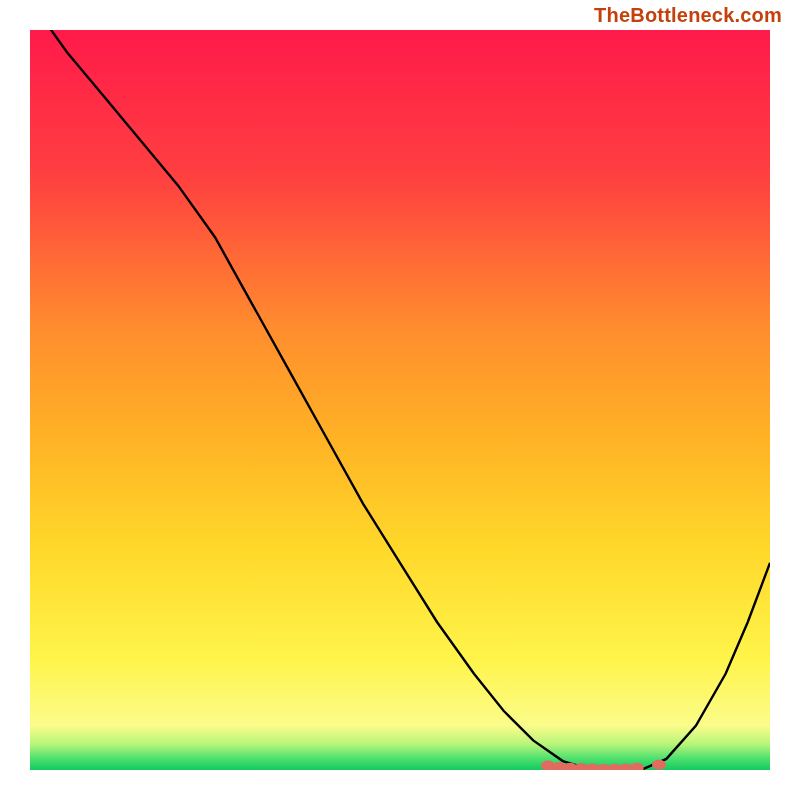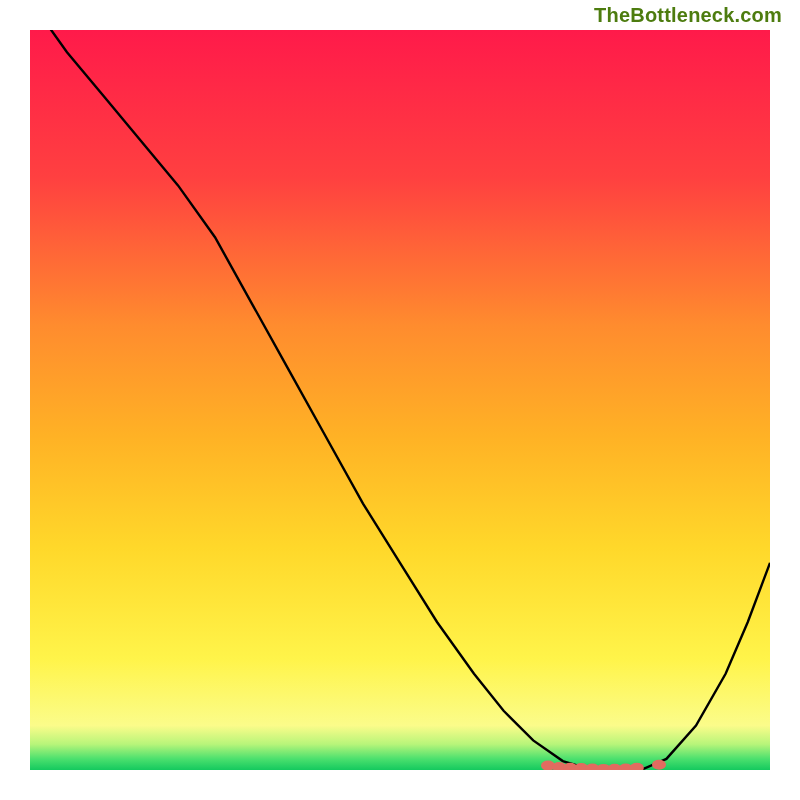--- a/index.html
+++ b/index.html
@@ -10,21 +10,21 @@
     overflow: hidden;
     background: #fff;
     font-family: Arial, Helvetica, sans-serif;
   }
   .watermark {
     position: absolute;
     top: 4px;
     right: 18px;
     font-size: 20px;
     font-weight: 600;
-    color: #4d7c0f;
+    color: #c2410c;
     letter-spacing: 0.2px;
   }
   .plot-area {
     position: absolute;
     left: 30px;
     top: 30px;
     width: 740px;
     height: 740px;
   }
   .plot-area svg {

